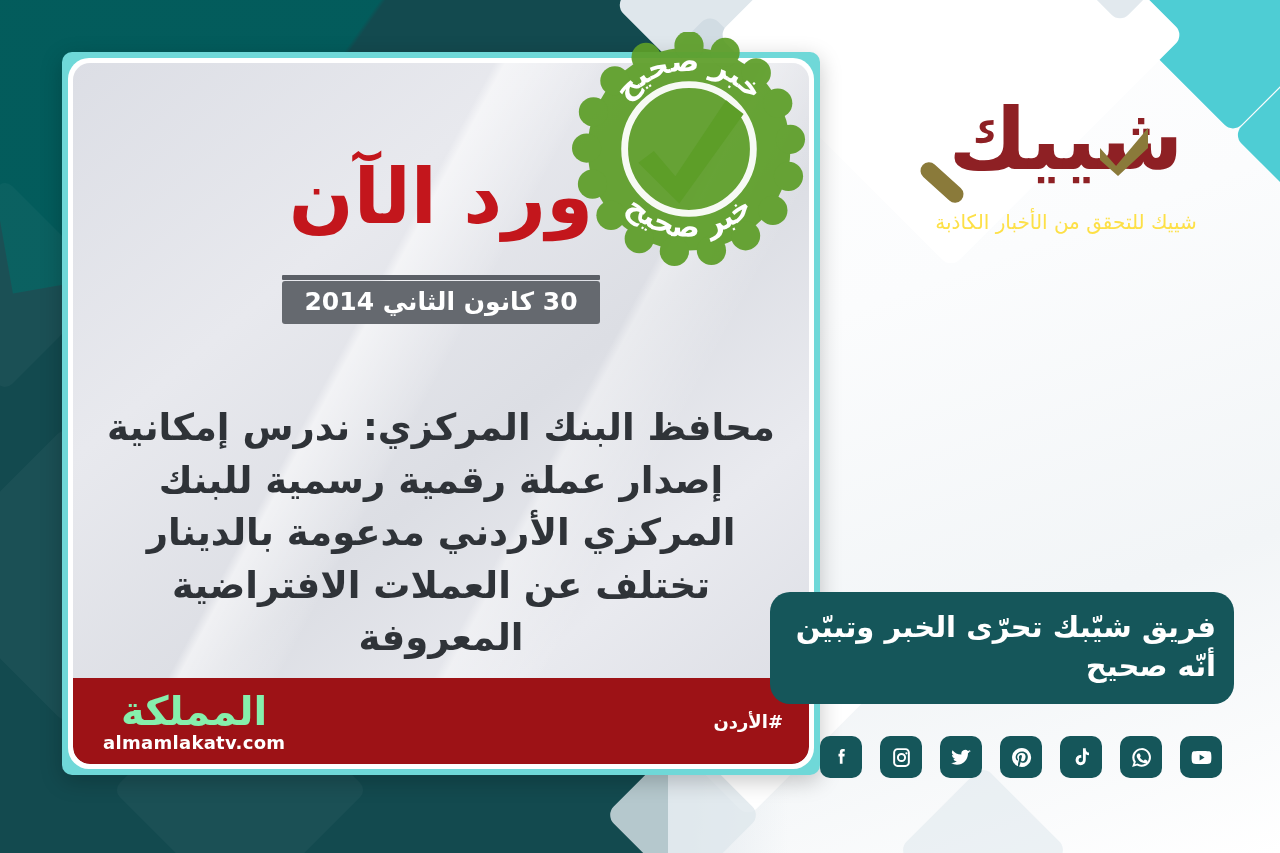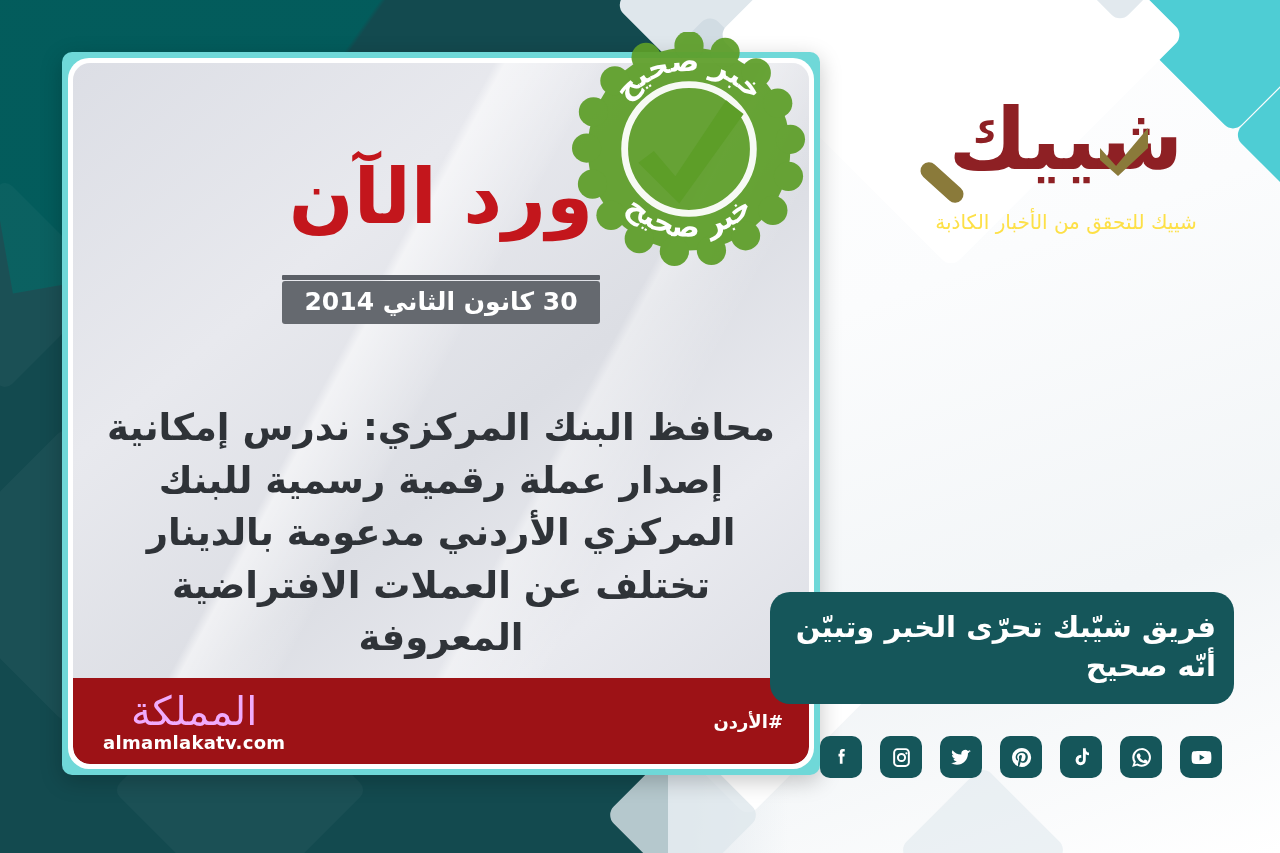--- a/index.html
+++ b/index.html
@@ -177,23 +177,23 @@
   .hashtag {
     color: #ffffff;
     font-size: 18px;
     font-weight: bold;
   }
   .mamlaka {
     text-align: center;
     line-height: 1;
   }
   .mamlaka-word {
-    color: #f0abfc;
+    color: #86efac;
     font-size: 40px;
-    font-weight: normal;
+    font-weight: bold;
     letter-spacing: 1px;
   }
   .mamlaka-url {
     color: #ffffff;
     font-size: 18px;
     font-weight: bold;
     letter-spacing: .3px;
     margin-top: 3px;
     direction: ltr;
   }

